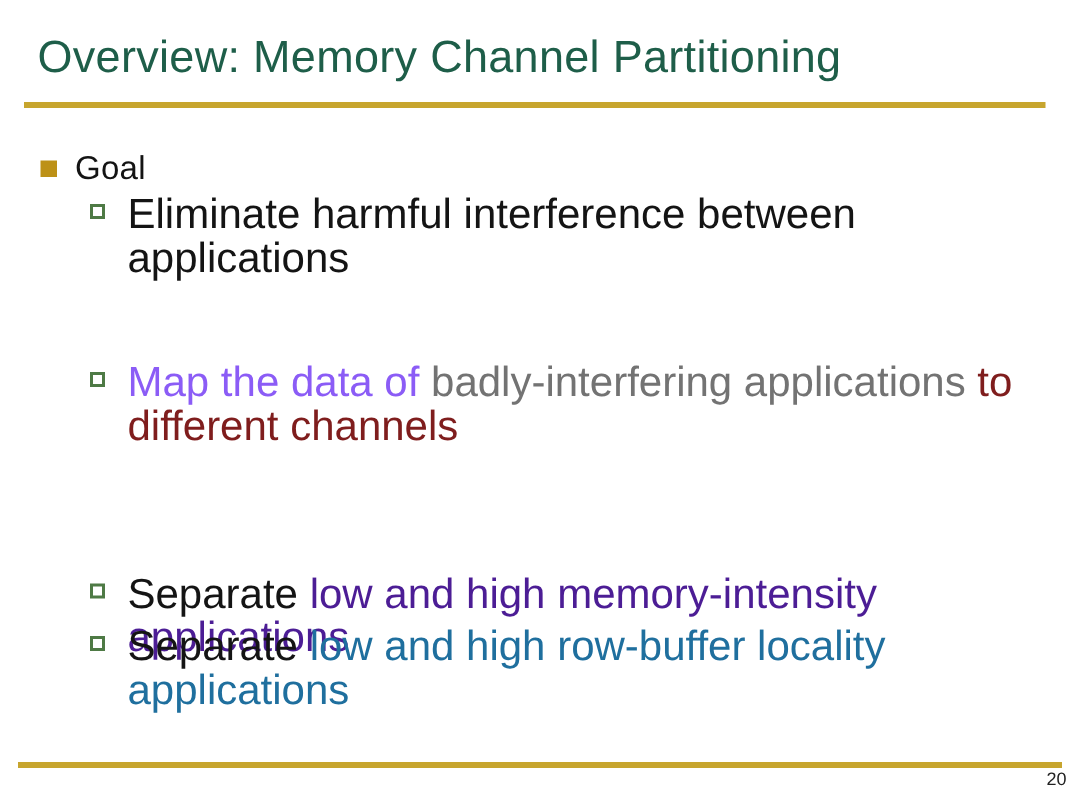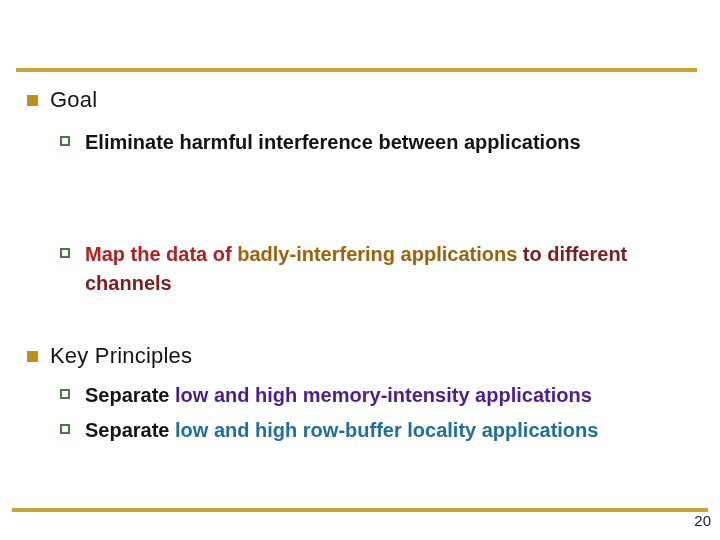--- a/index.html
+++ b/index.html
@@ -33,68 +33,64 @@
   }
   .h1-bullet{
     flex:0 0 auto;
     width:11px;height:11px;margin-top:7px;margin-right:12px;
     background:var(--bullet_gold,#BD9117);
   }
   
   .sub-row{
     position:absolute;left:60px;
     display:flex;align-items:flex-start;
-    font-size:20px;line-height:29px;
+    font-size:28px;line-height:29px;
     color:var(--text_black,#111);
-    font-weight:bold;
   }
   .sub-bullet{
     flex:0 0 auto;
     width:6px;height:6px;margin-top:8px;margin-right:15px;
     border:2px solid var(--sub_bullet_green,#4E7A45);
     background:transparent;
   }
   .sub-text{width:610px;}
   
   .bottom-line{
     position:absolute;left:12px;top:508px;width:696px;height:4px;
     background:var(--gold_line,#C7A52E);
   }
   .page-number{
     position:absolute;right:9px;top:512px;
-    font-size:15px;color:#222;
+    font-size:12px;color:#222;
   }
 </style>
 </head>
 <body>
 
 <div class="slide">
 
   <div class="title">
+    <div>Overview: Memory Channel Partitioning</div>
   </div>
   <div class="title-underline"></div>
 
-  <div class="h1-row" style="top:88px">
+  <div class="h1-row" style="top:100px">
     <span class="h1-bullet"></span>
     <span>Goal</span>
   </div>
   <div class="sub-row" style="top:128px">
     <span class="sub-bullet"></span>
     <span class="sub-text"><span style="color: rgb(20, 20, 20);">Eliminate harmful interference between applications</span></span>
   </div>
 
   <div class="sub-row" style="top:240px">
     <span class="sub-bullet"></span>
-    <span class="sub-text"><span style="color: #b91c1c;">Map the data of </span><span style="color: #a16207;">badly-interfering applications</span><span style="color: #7f1d1d;"> to different channels</span></span>
+    <span class="sub-text"><span style="color: #8b5cf6;">Map the data of </span><span style="color: #737373;">badly-interfering applications</span><span style="color: #7f1d1d;"> to different channels</span></span>
   </div>
 
-  <div class="h1-row" style="top:344px">
-    <span class="h1-bullet"></span>
-    <span>Key Principles</span>
-  </div>
   <div class="sub-row" style="top:381px">
     <span class="sub-bullet"></span>
     <span class="sub-text"><span style="color: rgb(20, 20, 20);">Separate </span><span style="color: #4c1d95;">low and high memory-intensity applications</span></span>
   </div>
   <div class="sub-row" style="top:416px">
     <span class="sub-bullet"></span>
     <span class="sub-text"><span style="color: rgb(20, 20, 20);">Separate </span><span style="color: rgb(31, 111, 158);">low and high row-buffer locality applications</span></span>
   </div>
 
   <div class="bottom-line"></div>

